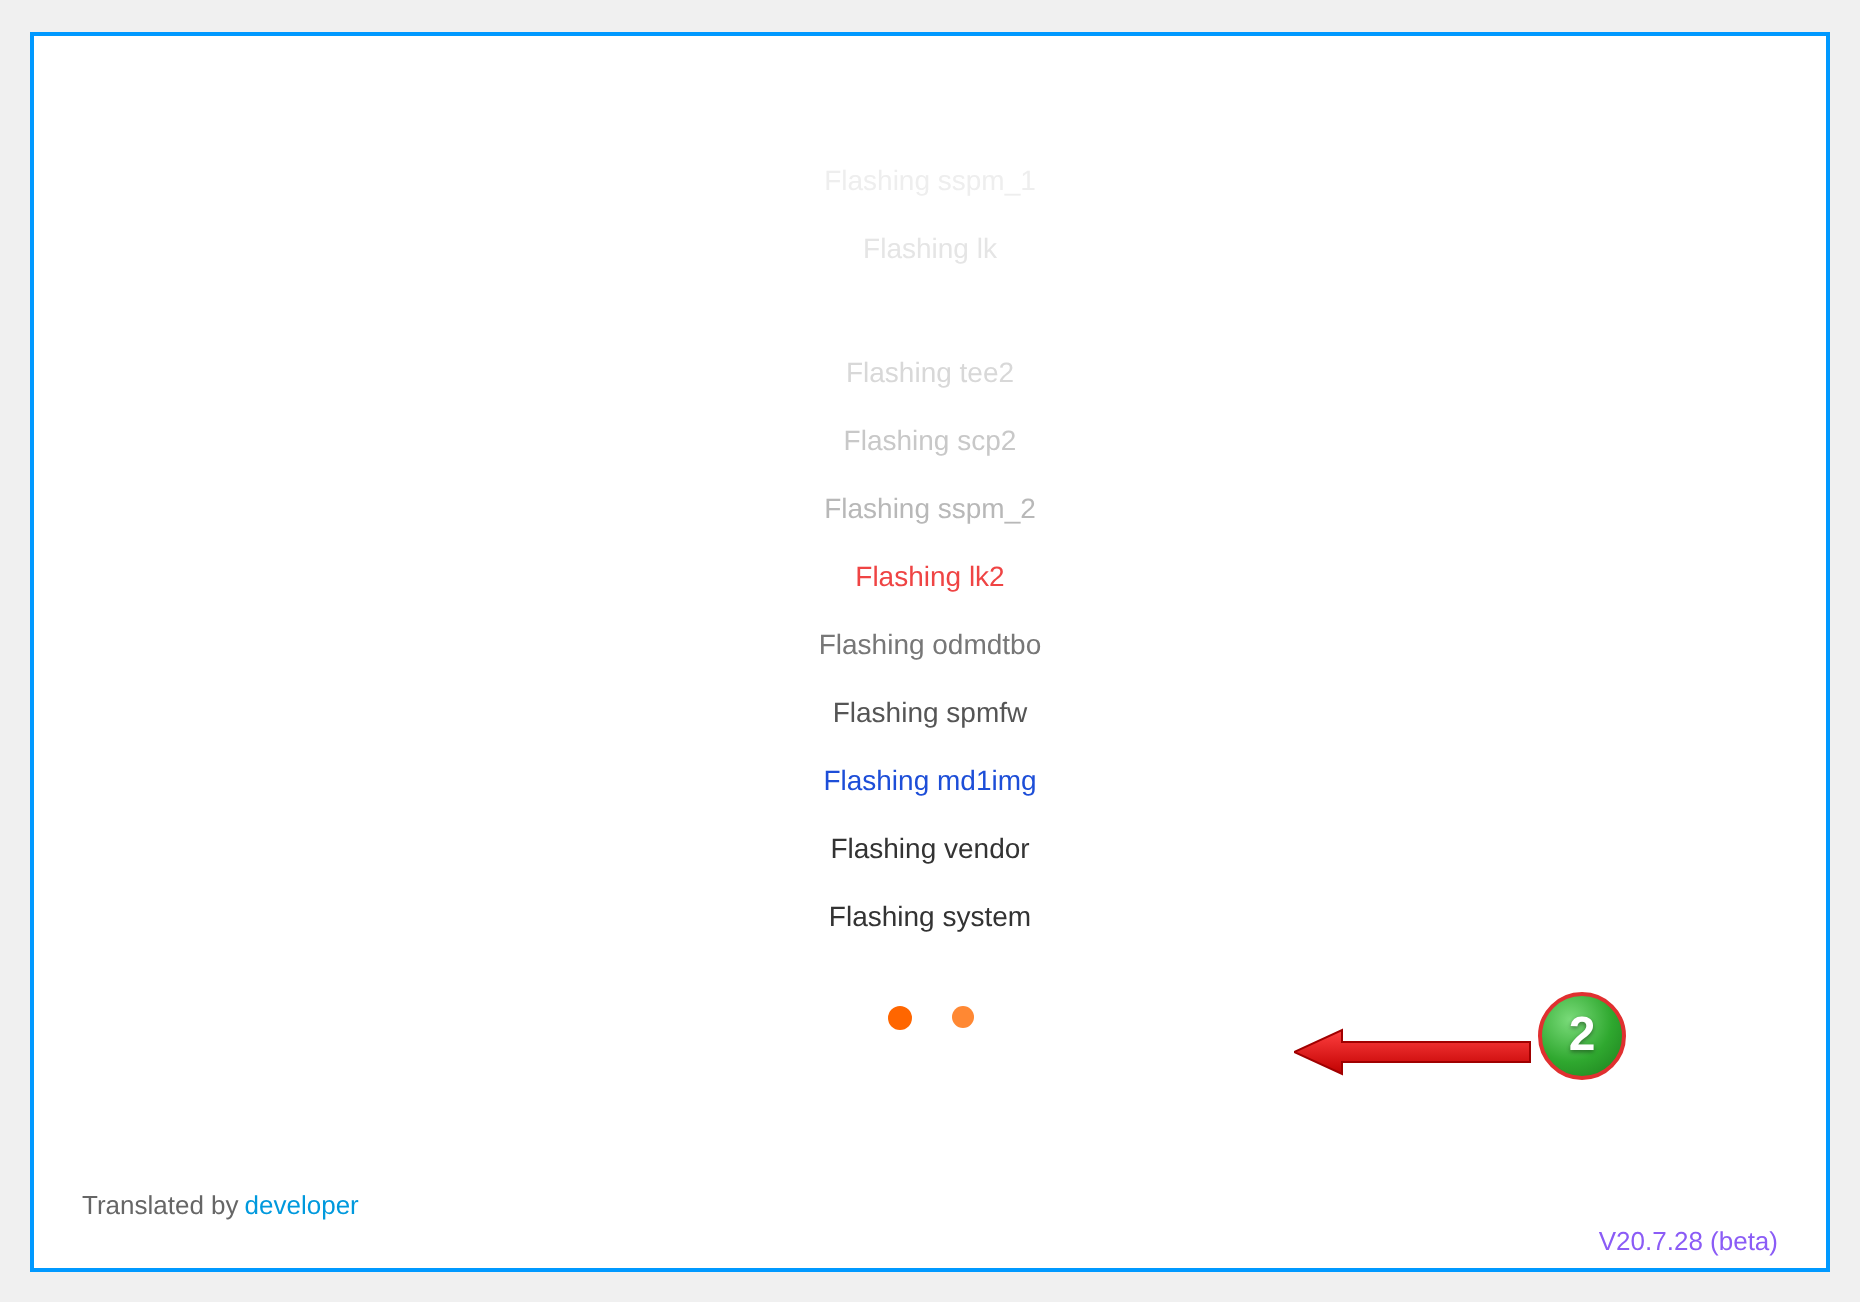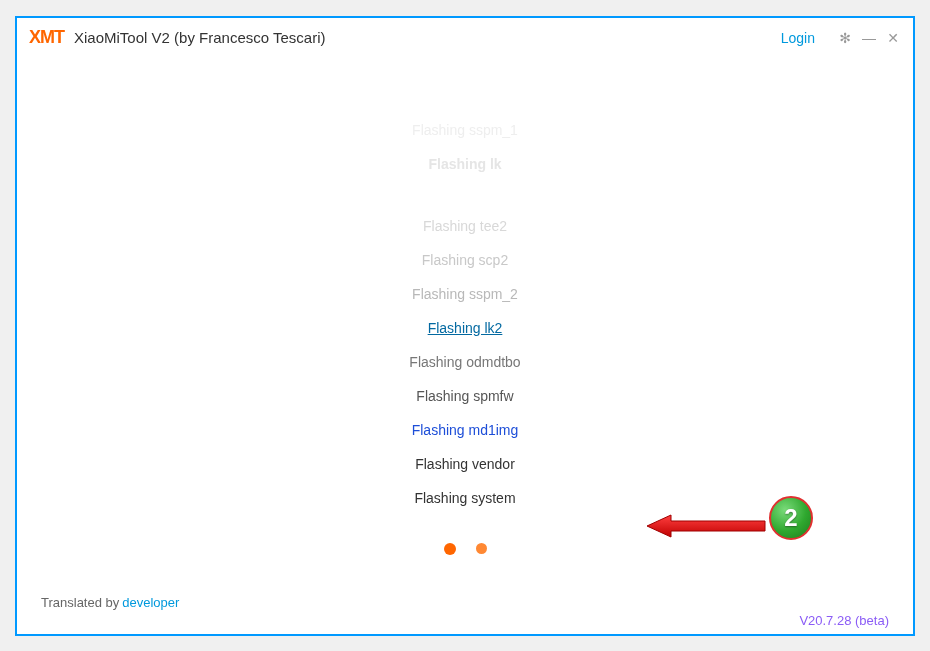--- a/index.html
+++ b/index.html
@@ -70,25 +70,25 @@
       padding-top: 55px;
       position: relative;
     }
     .log-line {
       font-size: 14px;
       color: #333;
       margin: 9px 0;
       text-align: center;
     }
     .log-line.fade1 { color: #eeeeee; }
-    .log-line.fade2 { color: #e5e5e5; font-weight: bold; }
+    .log-line.fade2 { color: #e5e5e5; }
     .log-line.fade3 { color: #d8d8d8; margin-top: 37px; }
     .log-line.fade4 { color: #c8c8c8; }
     .log-line.fade5 { color: #b8b8b8; }
-    .log-line.fade6 { color: #0369a1; text-decoration: underline; }
+    .log-line.fade6 { color: #ef4444; }
     .log-line.fade7 { color: #777777; }
     .log-line.fade8 { color: #555555; }
     .log-line.fade9 { color: #1d4ed8; }
     .status-line {
       font-size: 14px;
       color: #222;
       margin-top: 14px;
     }
     .dots {
       margin-top: 28px;
@@ -151,29 +151,20 @@
       font-size: 24px;
       font-weight: bold;
       font-family: Arial, sans-serif;
       text-shadow: 0 1px 2px rgba(0,0,0,0.4);
     }
   </style>
 </head>
 <body>
 
 <div class="window">
-  <div class="titlebar">
-    <span class="logo">XMT</span>
-    <span class="app-title">XiaoMiTool V2 (by Francesco Tescari)</span>
-    <span class="spacer"></span>
-    <span class="login">Login</span>
-    <span class="win-btn">✻</span>
-    <span class="win-btn">—</span>
-    <span class="win-btn">✕</span>
-  </div>
 
   <div class="content">
     <div class="log-line fade1">Flashing sspm_1</div>
     <div class="log-line fade2">Flashing lk</div>
     <div class="log-line fade3">Flashing tee2</div>
     <div class="log-line fade4">Flashing scp2</div>
     <div class="log-line fade5">Flashing sspm_2</div>
     <div class="log-line fade6">Flashing lk2</div>
     <div class="log-line fade7">Flashing odmdtbo</div>
     <div class="log-line fade8">Flashing spmfw</div>

